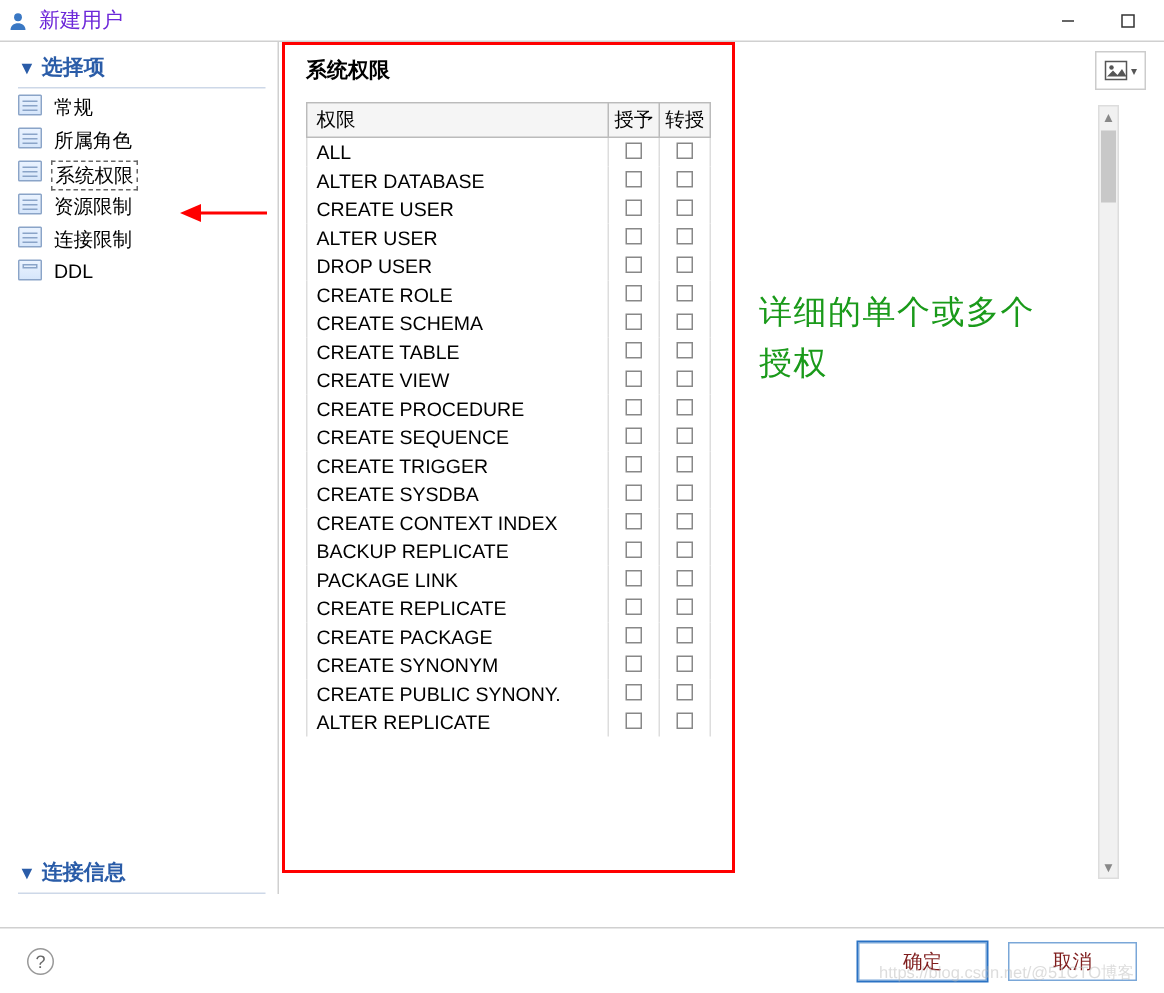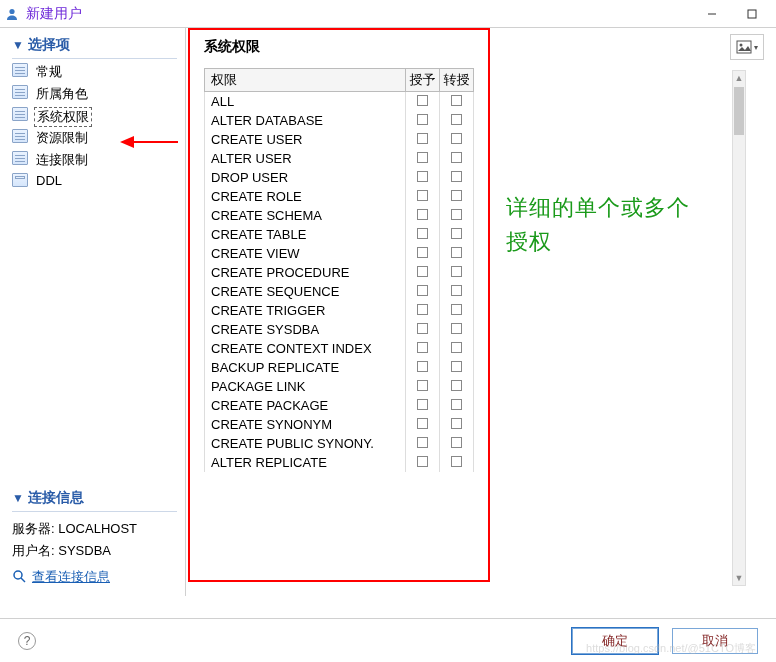--- a/index.html
+++ b/index.html
@@ -125,39 +125,20 @@
         <polygon points="0,9 14,3 14,15" fill="#f00"></polygon>
       </svg>
     </div>
 
     <div class="sidebar-spacer"></div>
 
     <div class="section-head conn-section">
       <span class="arrow">▼</span>
       <span>连接信息</span>
     </div>
-    <div class="conn-info">
-      <div>
-        <span>服务器:</span>
-        <span>LOCALHOST</span>
-      </div>
-      <div>
-        <span>用户名:</span>
-        <span>SYSDBA</span>
-      </div>
-      <div class="conn-link">
-        <span class="linkicon">
-          <svg width="16" height="16">
-              <circle cx="6" cy="6" r="4" fill="none" stroke="#1a5fb4" stroke-width="1.5"></circle>
-              <line x1="9" y1="9" x2="13" y2="13" stroke="#1a5fb4" stroke-width="1.5"></line>
-            </svg>
-        </span>
-        <span style="text-decoration:underline">查看连接信息</span>
-      </div>
-    </div>
   </div>
 
   <div class="main">
     <div class="red-box"></div>
     <div class="panel-title">系统权限</div>
 
     <div class="table-wrap">
       <table>
         <thead>
           <tr>
@@ -241,20 +222,25 @@
               <td>BACKUP REPLICATE</td>
               <td class="chk"><span class="cbox"></span></td>
               <td class="chk"><span class="cbox"></span></td>
             </tr>
             <tr>
               <td>PACKAGE LINK</td>
               <td class="chk"><span class="cbox"></span></td>
               <td class="chk"><span class="cbox"></span></td>
             </tr>
             <tr>
+              <td>CREATE REPLICATE</td>
+              <td class="chk"><span class="cbox"></span></td>
+              <td class="chk"><span class="cbox"></span></td>
+            </tr>
+            <tr>
               <td>CREATE PACKAGE</td>
               <td class="chk"><span class="cbox"></span></td>
               <td class="chk"><span class="cbox"></span></td>
             </tr>
             <tr>
               <td>CREATE SYNONYM</td>
               <td class="chk"><span class="cbox"></span></td>
               <td class="chk"><span class="cbox"></span></td>
             </tr>
             <tr>

